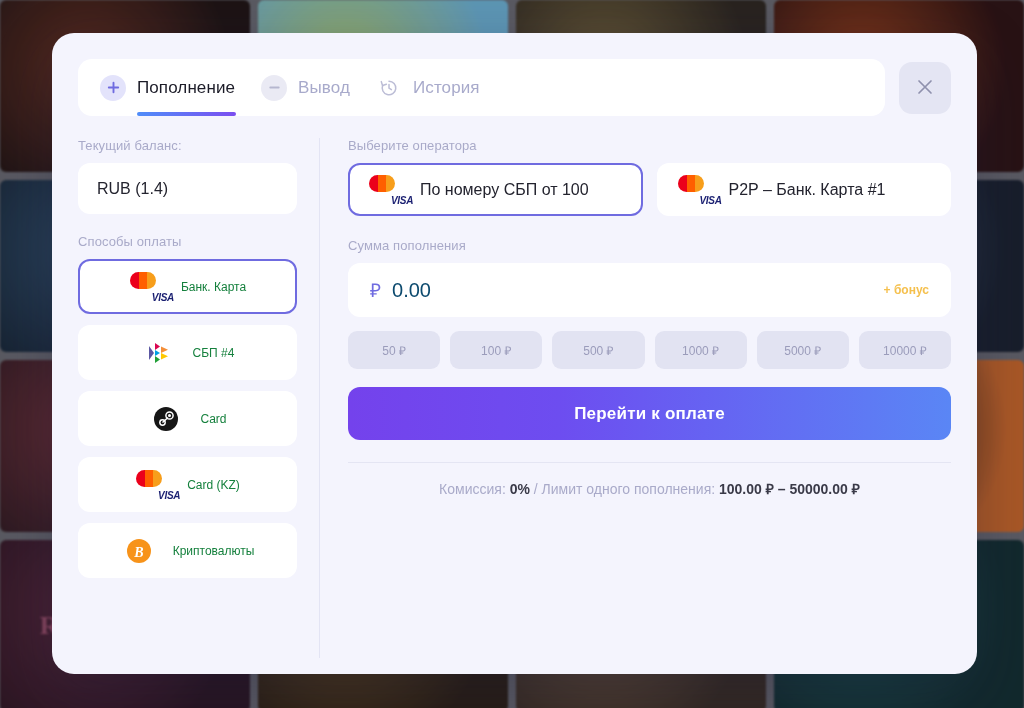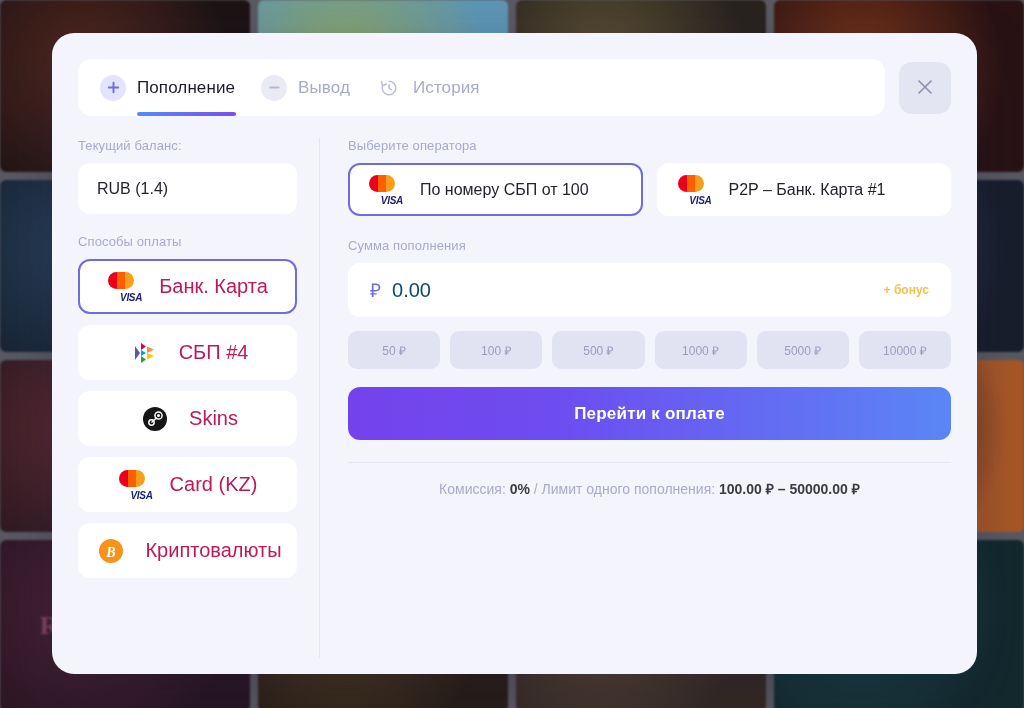--- a/index.html
+++ b/index.html
@@ -110,21 +110,21 @@
   }
 
   .pm-list { display: flex; flex-direction: column; gap: 11px; }
   .pm {
     background: #ffffff; border-radius: 12px; height: 55px;
     display: flex; align-items: center; justify-content: center; gap: 16px;
     border: 2px solid transparent; cursor: pointer;
     padding: 0 12px;
   }
   .pm.selected { border-color: #6f6be0; }
-  .pm-lab { font-size: 20px; color: #be185d; }
+  .pm-lab { font-size: 12px; color: #15803d; }
   .pm-ic { width: 36px; display:flex; align-items:center; justify-content:center; flex:0 0 36px;}
 
   
   .ops { display: flex; gap: 14px; margin-bottom: 22px; }
   .op {
     flex: 1; background: #ffffff; border-radius: 12px; height: 53px;
     display: flex; align-items: center; gap: 16px; padding: 0 18px;
     border: 2px solid transparent; cursor: pointer;
   }
   .op.selected { border-color: #6f6be0; }
@@ -159,21 +159,21 @@
   .foot { text-align: center; font-size: 14px; color: #a9aac9; }
   .foot b { color: #3a3a48; font-weight: 600; }
 
   
   .mcvisa { width: 34px; height: 30px; position: relative; }
   .mc-c { position: absolute; top: 0; width: 17px; height: 17px; border-radius: 50%; }
   .mc-l { left: 0; background: #eb001b; }
   .mc-r { left: 9px; background: #f79e1b; }
   .mc-m { left: 9px; width: 8px; background: #ff5f00; border-radius: 0; height: 17px; }
   .visa-t {
-    position: absolute; bottom: -1px; left: 0; width: 34px; text-align: right;
+    position: absolute; bottom: -1px; left: 16px; width: 34px; text-align: center;
     font-size: 10px; font-weight: bold; font-style: italic; color: #1a1f71;
     font-family: "Liberation Sans", sans-serif; letter-spacing: -.3px;
   }
 </style>
 </head>
 <body>
 
 <div class="bg" id="bg">
     <div class="tile">
       <div class="tl-inner" style="background: radial-gradient(circle at 35% 40%, rgb(107, 42, 20) 0%, rgb(26, 12, 8) 75%);"></div>
@@ -310,21 +310,21 @@
             <span class="pm-ic">
               <svg width="26" height="26" viewBox="0 0 26 26">
                 <circle cx="13" cy="13" r="12" fill="#161616"></circle>
                 <circle cx="16.5" cy="9.5" r="3.6" fill="none" stroke="#fff" stroke-width="1.5"></circle>
                 <circle cx="16.5" cy="9.5" r="1.5" fill="#fff"></circle>
                 <circle cx="9.5" cy="16.5" r="3.4" fill="#fff"></circle>
                 <circle cx="9.5" cy="16.5" r="1.9" fill="#161616"></circle>
                 <path d="M9.5 16.5L15 11.5" stroke="#fff" stroke-width="1.4"></path>
               </svg>
             </span>
-            <span class="pm-lab">Skins</span>
+            <span class="pm-lab">Card</span>
           </div>
           <div class="pm">
             <span class="pm-ic">
               <span class="mcvisa">
                 <span class="mc-c mc-l"></span>
                 <span class="mc-c mc-r"></span>
                 <span class="mc-c mc-m"></span>
                 <span class="visa-t">VISA</span>
               </span>
             </span>

